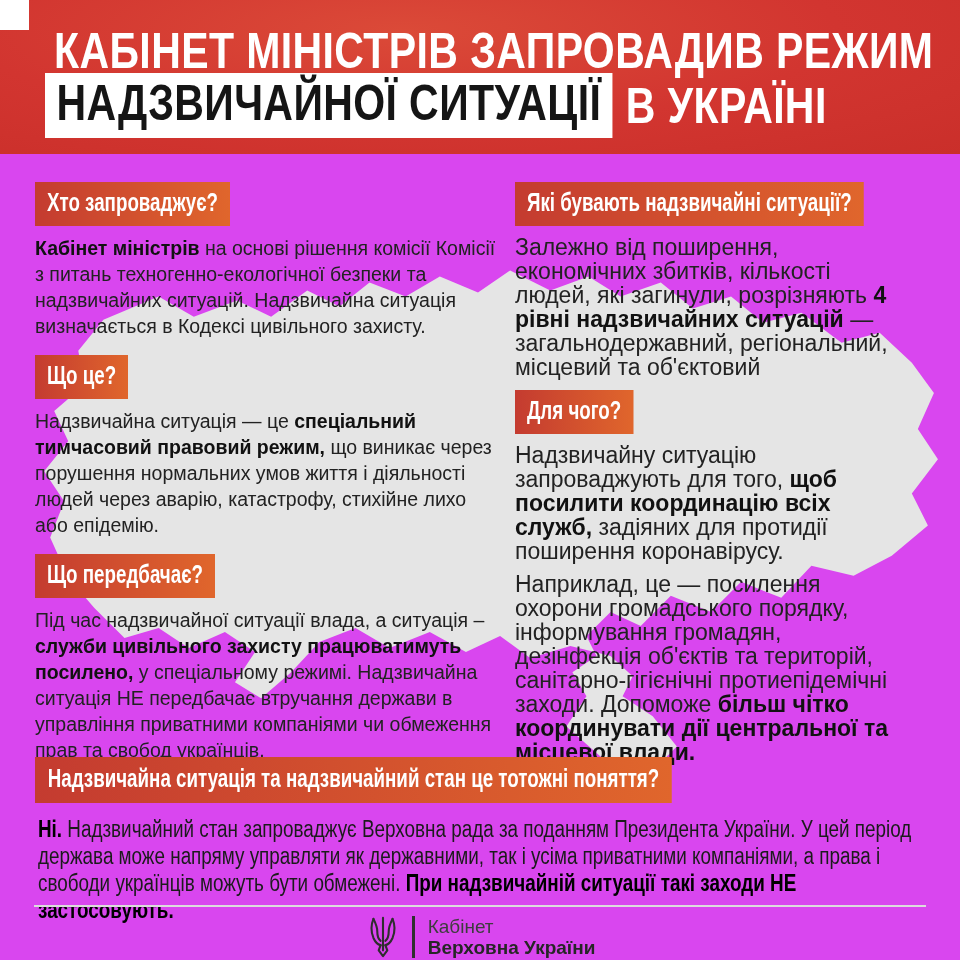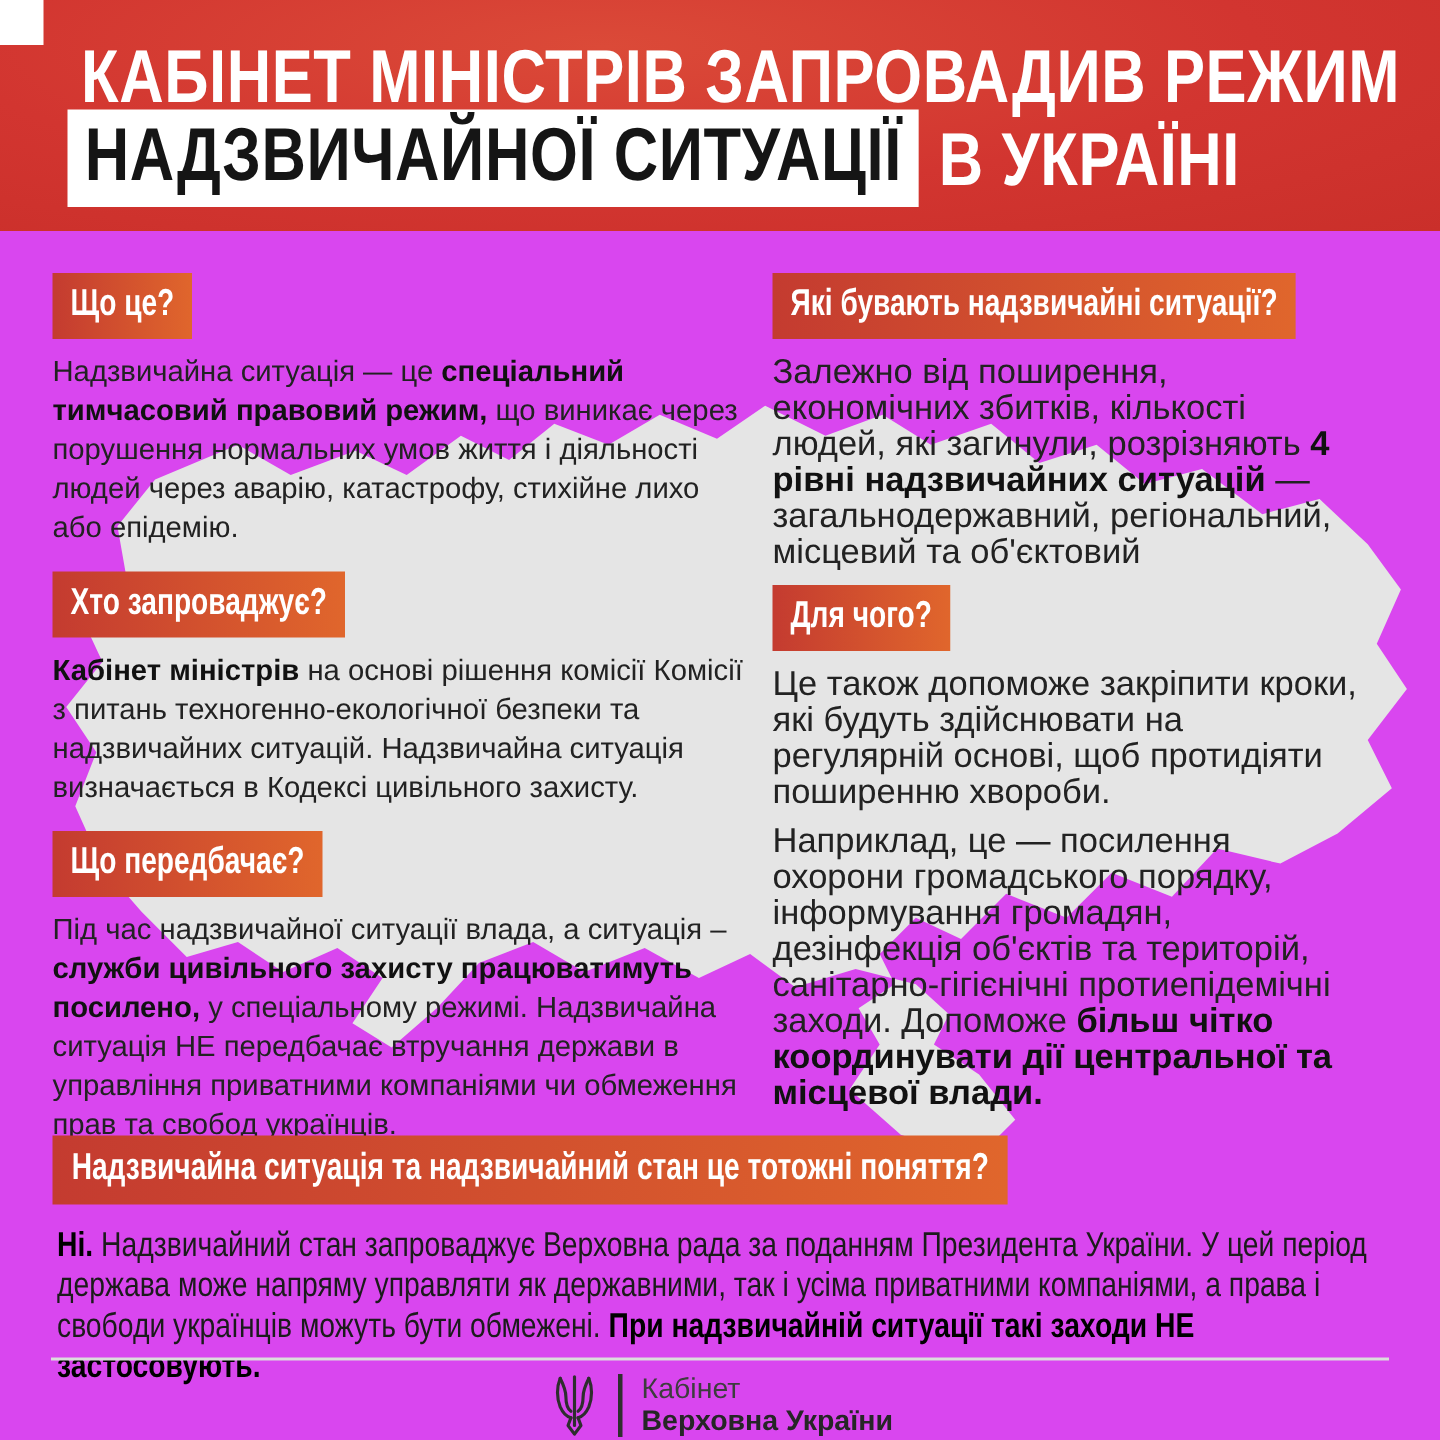--- a/index.html
+++ b/index.html
@@ -95,41 +95,41 @@
   <div class="corner-notch"></div>
 
   <svg class="map-bg" viewBox="0 0 940 585" aria-hidden="true">
     <path fill="var(--map-gray,#e5e5e5)" d="M95,95 L150,72 L185,92 L228,76 L262,92 L298,66 L330,82 L360,58 L396,72 L430,52 L468,68 L500,46 L540,66 L578,52 L610,72 L650,58 L682,84 L720,72 L752,98 L790,88 L830,118 L868,108 L900,138 L922,168 L906,204 L926,234 L900,268 L916,300 L880,330 L842,350 L800,340 L770,372 L730,356 L700,386 L660,370 L630,400 L600,386 L576,410 L586,430 L562,446 L576,470 L556,500 L590,530 L640,546 L666,520 L642,490 L612,470 L622,450 L600,430 L560,420 L520,432 L490,410 L456,426 L420,406 L380,422 L346,402 L310,416 L282,446 L252,472 L226,456 L246,426 L216,406 L180,422 L150,402 L116,412 L86,382 L60,352 L42,312 L56,276 L36,246 L60,216 L46,186 L76,160 L70,126 Z"></path>
   </svg>
 
   <main class="columns">
 
     <div class="col col-left">
       <div>
+        <div class="badge">Хто запроваджує?</div>
+        <p class="para"><span class="b">Кабінет міністрів</span><span> на основі рішення комісії Комісії з питань техногенно-екологічної безпеки та надзвичайних ситуацій. Надзвичайна ситуація визначається в Кодексі цивільного захисту.</span></p>
+      </div>
+      <div>
         <div class="badge">Що це?</div>
         <p class="para"><span>Надзвичайна ситуація — це </span><span class="b">спеціальний тимчасовий правовий режим,</span><span> що виникає через порушення нормальних умов життя і діяльності людей через аварію, катастрофу, стихійне лихо або епідемію.</span></p>
-      </div>
-      <div>
-        <div class="badge">Хто запроваджує?</div>
-        <p class="para"><span class="b">Кабінет міністрів</span><span> на основі рішення комісії Комісії з питань техногенно-екологічної безпеки та надзвичайних ситуацій. Надзвичайна ситуація визначається в Кодексі цивільного захисту.</span></p>
       </div>
       <div>
         <div class="badge">Що передбачає?</div>
         <p class="para"><span>Під час надзвичайної ситуації влада, а ситуація – </span><span class="b">служби цивільного захисту працюватимуть посилено,</span><span> у спеціальному режимі. Надзвичайна ситуація НЕ передбачає втручання держави в управління приватними компаніями чи обмеження прав та свобод українців.</span></p>
       </div>
     </div>
 
     <div class="col col-right">
       <div>
         <div class="badge">Які бувають надзвичайні ситуації?</div>
         <p class="para"><span>Залежно від поширення, економічних збитків, кількості людей, які загинули, розрізняють </span><span class="b">4 рівні надзвичайних ситуацій</span><span> — загальнодержавний, регіональний, місцевий та об'єктовий</span></p>
       </div>
       <div>
         <div class="badge">Для чого?</div>
-        <p class="para"><span>Це також допоможе закріпити кроки, які будуть здійснювати на регулярній основі, щоб протидіяти поширенню хвороби.</span></p>
+        <p class="para"><span>Надзвичайну ситуацію запроваджують для того, </span><span class="b">щоб посилити координацію всіх служб,</span><span> задіяних для протидії поширення коронавірусу.</span></p>
         <p class="para"><span>Наприклад, це — посилення охорони громадського порядку, інформування громадян, дезінфекція об'єктів та територій, санітарно-гігієнічні протиепідемічні заходи. Допоможе </span><span class="b">більш чітко координувати дії центральної та місцевої влади.</span></p>
       </div>
     </div>
 
   </main>
 
   <section class="bottom-block">
     <div class="bottom-banner">Надзвичайна ситуація та надзвичайний стан це тотожні поняття?</div>
     <div class="bottom-text"><span class="b">Ні.</span><span> Надзвичайний стан запроваджує Верховна рада за поданням Президента України. У цей період держава може напряму управляти як державними, так і усіма приватними компаніями, а права і свободи українців можуть бути обмежені. </span><span class="b">При надзвичайній ситуації такі заходи НЕ застосовують.</span></div>
   </section>

